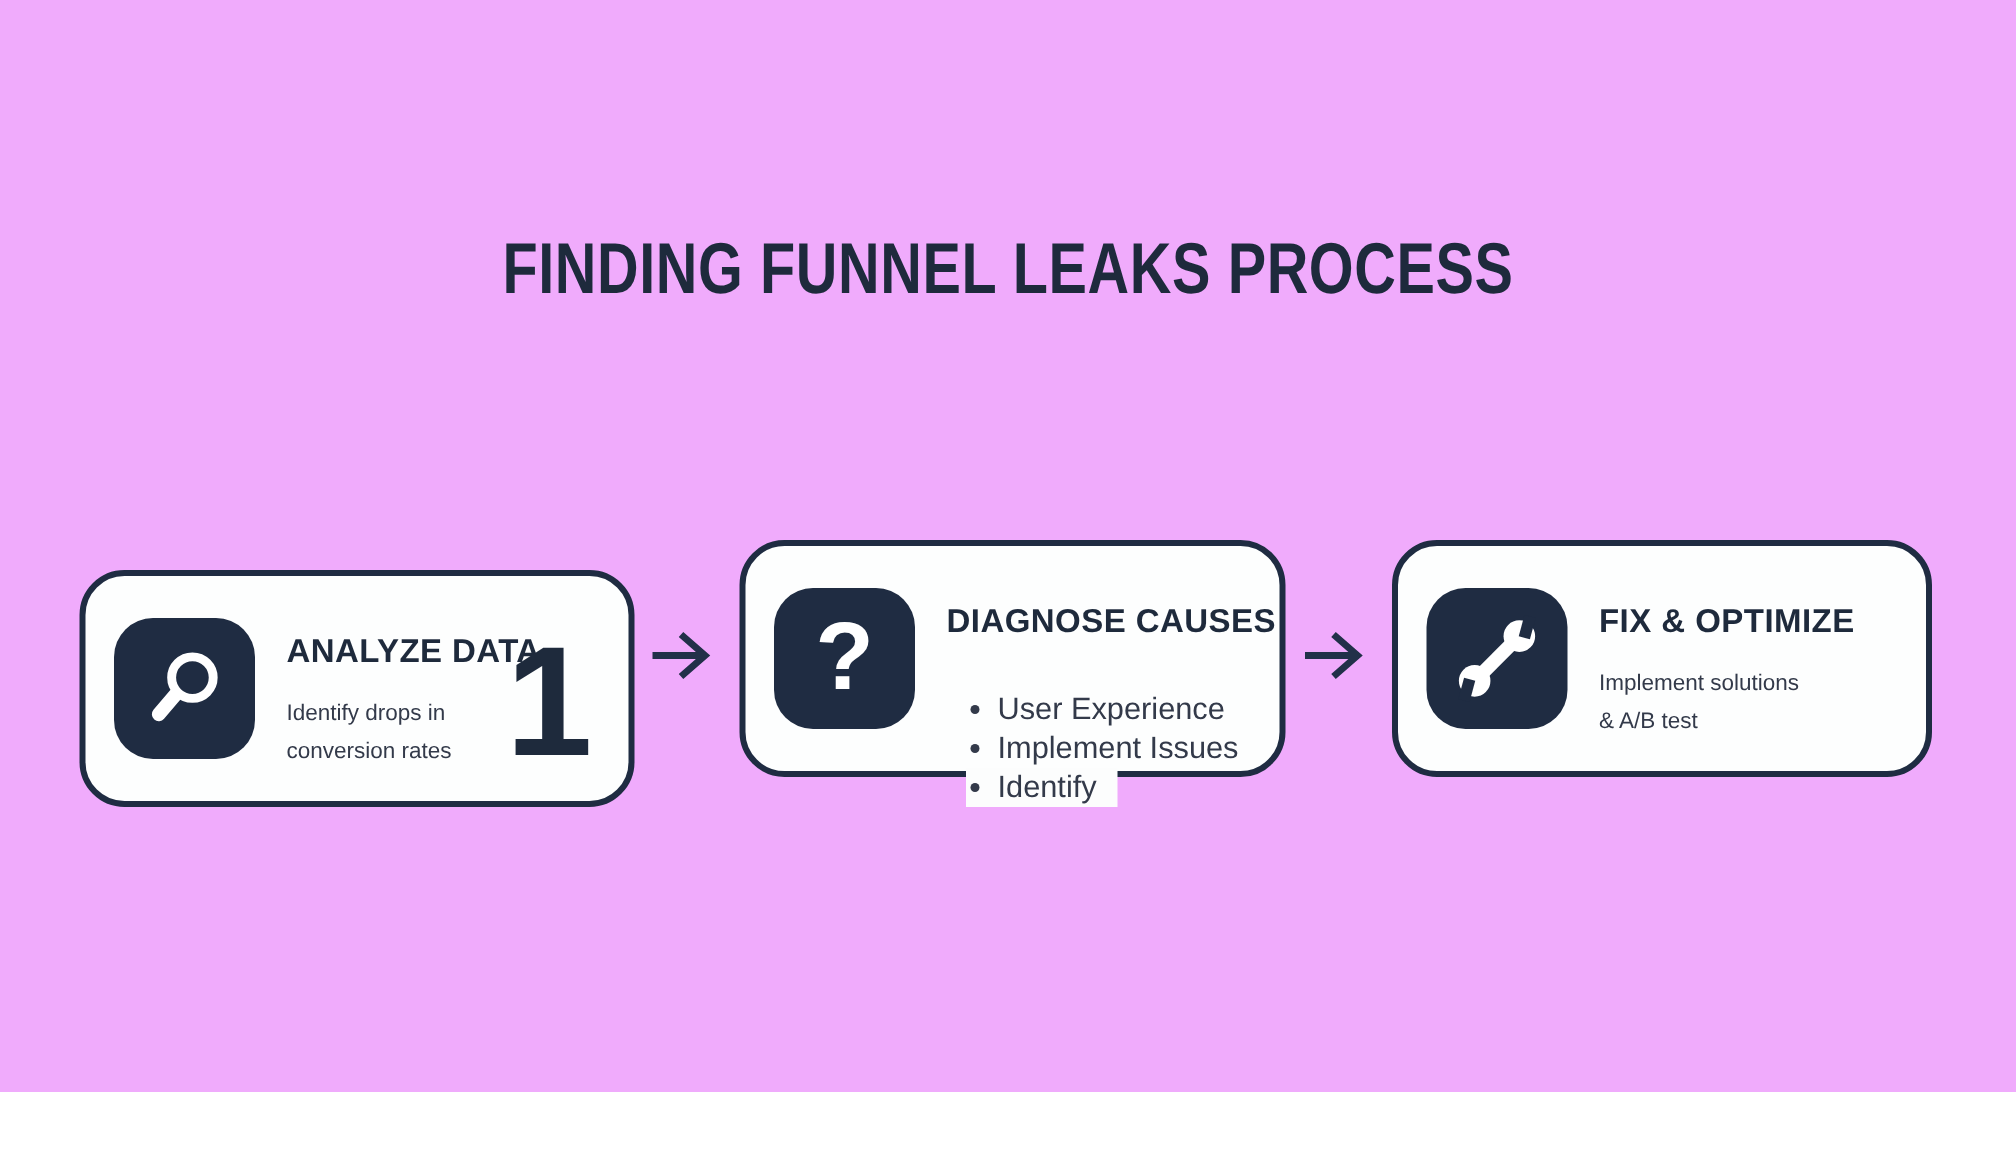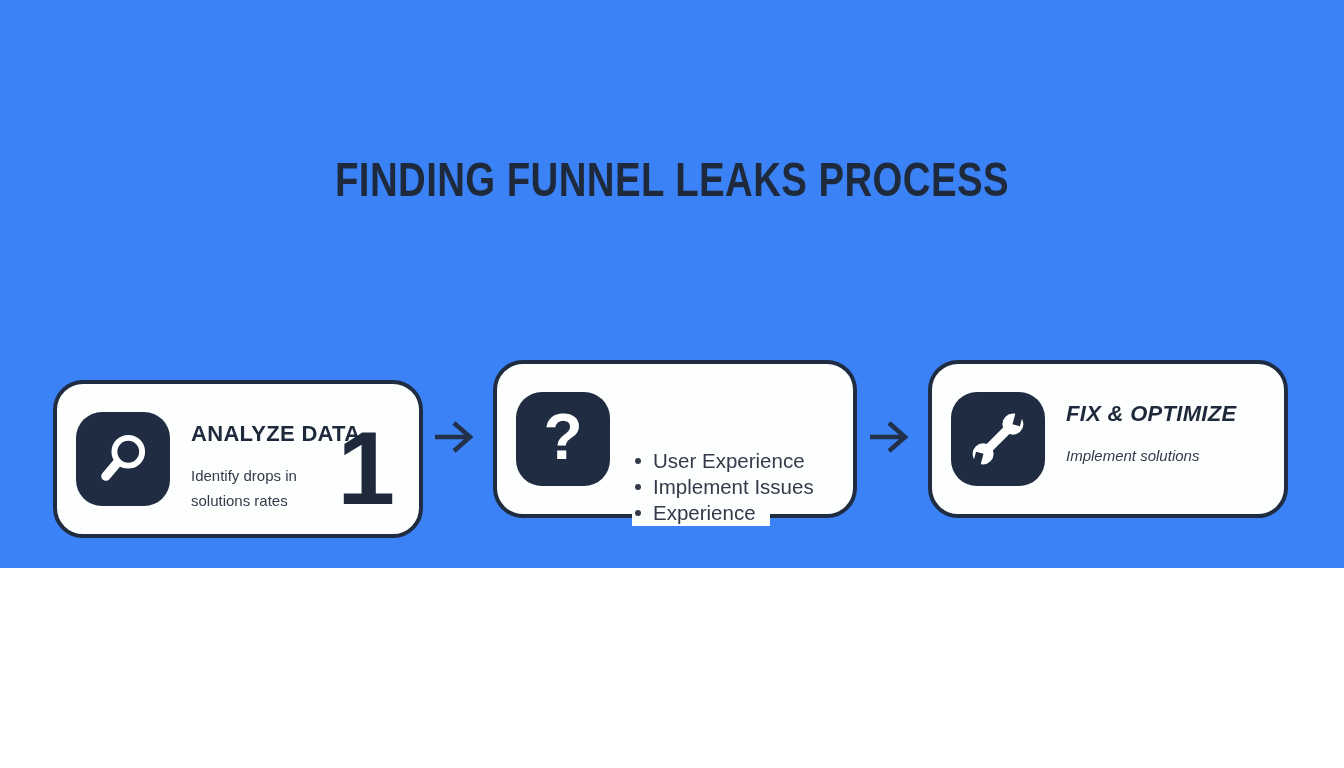--- a/index.html
+++ b/index.html
@@ -1,20 +1,20 @@
 <!DOCTYPE html>
 <html><head>
 <meta charset="utf-8">
 <style>
   html, body { margin: 0; padding: 0; }
   .canvas {
     position: relative;
     width: 1344px;
-    height: 568px;
-    background: #3b82f6;
+    height: 728px;
+    background: #f0abfc;
     font-family: "Liberation Sans", sans-serif;
     overflow: hidden;
     color: #1e2a3c;
   }
 
   
   .page-title {
     position: absolute;
     top: 156px;
     left: 0;
@@ -34,21 +34,21 @@
     position: absolute;
     top: 360px;
     height: 158px;
     box-sizing: border-box;
     border: 4.5px solid #1f2c42;
     border-radius: 30px;
     background: #fdfefe;
   }
   .card-1 { left: 53px;  width: 370px; margin-top: 20px; }
   .card-2 { left: 493px; width: 364px; }
-  .card-3 { left: 928px; width: 360px; font-style: italic; }
+  .card-3 { left: 928px; width: 360px; }
 
   .icon-box {
     position: absolute;
     left: 19px;
     top: 28px;
     width: 94px;
     height: 94px;
     background: #1f2c42;
     border-radius: 26px;
     display: flex;
@@ -82,21 +82,21 @@
     font-size: 15px;
     line-height: 25px;
     color: #333a4a;
     white-space: nowrap;
   }
 
   .bullets {
     position: absolute;
     left: 131px;
     top: 80px;
-    margin: 4px;
+    margin: 16px;
     padding: 0;
     list-style: none;
   }
   .bullets li {
     position: relative;
     padding-left: 21px;
     font-size: 20.5px;
     line-height: 26px;
     color: #333a4a;
     white-space: nowrap;
@@ -150,39 +150,40 @@
     <article class="card card-1">
       <div class="icon-box">
         <svg width="62" height="62" viewBox="0 0 94 94" aria-hidden="true">
           <circle cx="55" cy="36" r="21" fill="none" stroke="#ffffff" stroke-width="9"></circle>
           <line x1="38" y1="53" x2="21" y2="73" stroke="#ffffff" stroke-width="14" stroke-linecap="round"></line>
         </svg>
       </div>
       <h2 class="step-title">ANALYZE DATA</h2>
       <div class="step-desc">
         <div>Identify drops in</div>
-        <div>solutions rates</div>
+        <div>conversion rates</div>
       </div>
       <div class="step-number">1</div>
     </article>
 
     <div class="arrow arrow-1">
       <svg width="42" height="36" viewBox="0 0 42 36" aria-hidden="true">
         <path d="M1 18 H34 M20 4 L36 18 L20 32" stroke="#223049" stroke-width="4.6" fill="none"></path>
       </svg>
     </div>
 
     <article class="card card-2">
       <div class="icon-box">
         <span class="q-glyph">?</span>
       </div>
+      <h2 class="step-title">DIAGNOSE CAUSES</h2>
       <ul class="bullets">
         <li>User Experience</li>
         <li>Implement Issues</li>
-        <li class="knockout">Experience</li>
+        <li class="knockout">Identify</li>
       </ul>
     </article>
 
     <div class="arrow arrow-2">
       <svg width="42" height="36" viewBox="0 0 42 36" aria-hidden="true">
         <path d="M1 18 H34 M20 4 L36 18 L20 32" stroke="#223049" stroke-width="4.6" fill="none"></path>
       </svg>
     </div>
 
     <article class="card card-3">
@@ -193,17 +194,18 @@
             <circle cx="47" cy="77" r="15" fill="#ffffff"></circle>
             <rect x="40.5" y="17" width="13" height="60" fill="#ffffff"></rect>
             <rect x="41.5" y="-5" width="11" height="21" fill="#1f2c42" transform="rotate(-30 47 7)"></rect>
             <rect x="41.5" y="78" width="11" height="21" fill="#1f2c42" transform="rotate(-30 47 87)"></rect>
           </g>
         </svg>
       </div>
       <h2 class="step-title">FIX &amp; OPTIMIZE</h2>
       <div class="step-desc">
         <div>Implement solutions</div>
+        <div>&amp; A/B test</div>
       </div>
     </article>
 
   </section>
 </main>
 
 </body></html>

